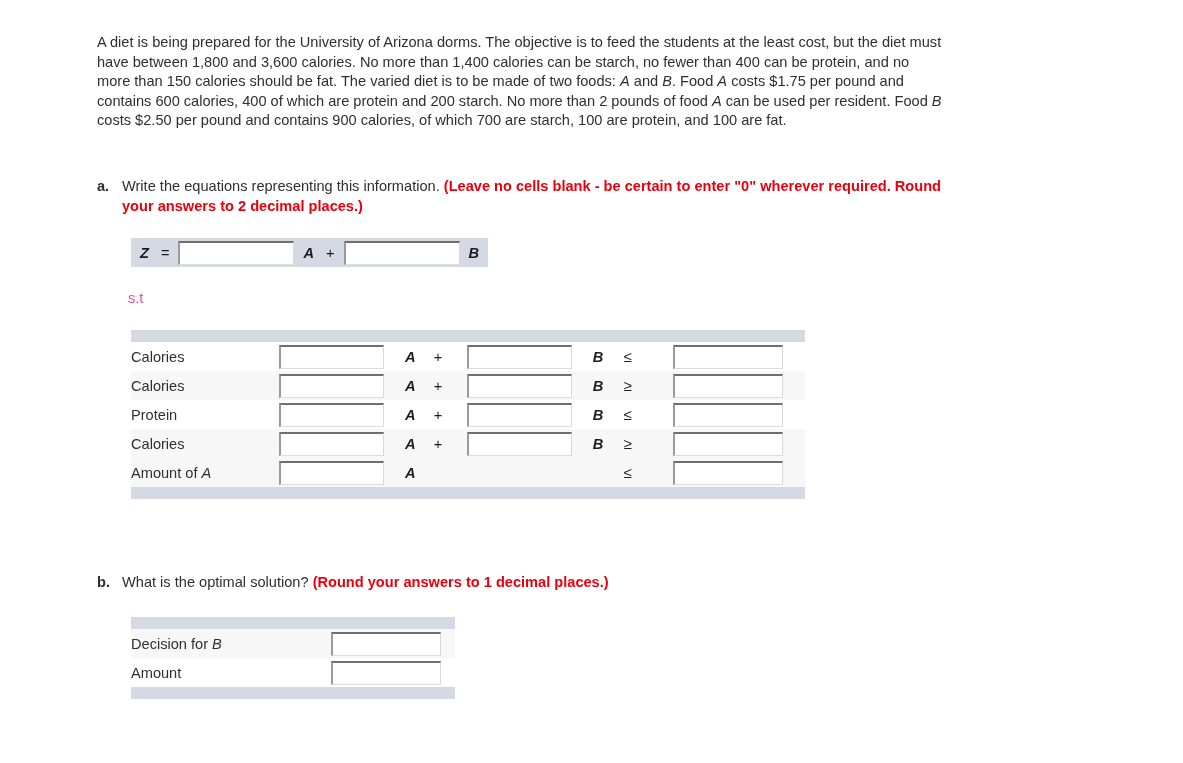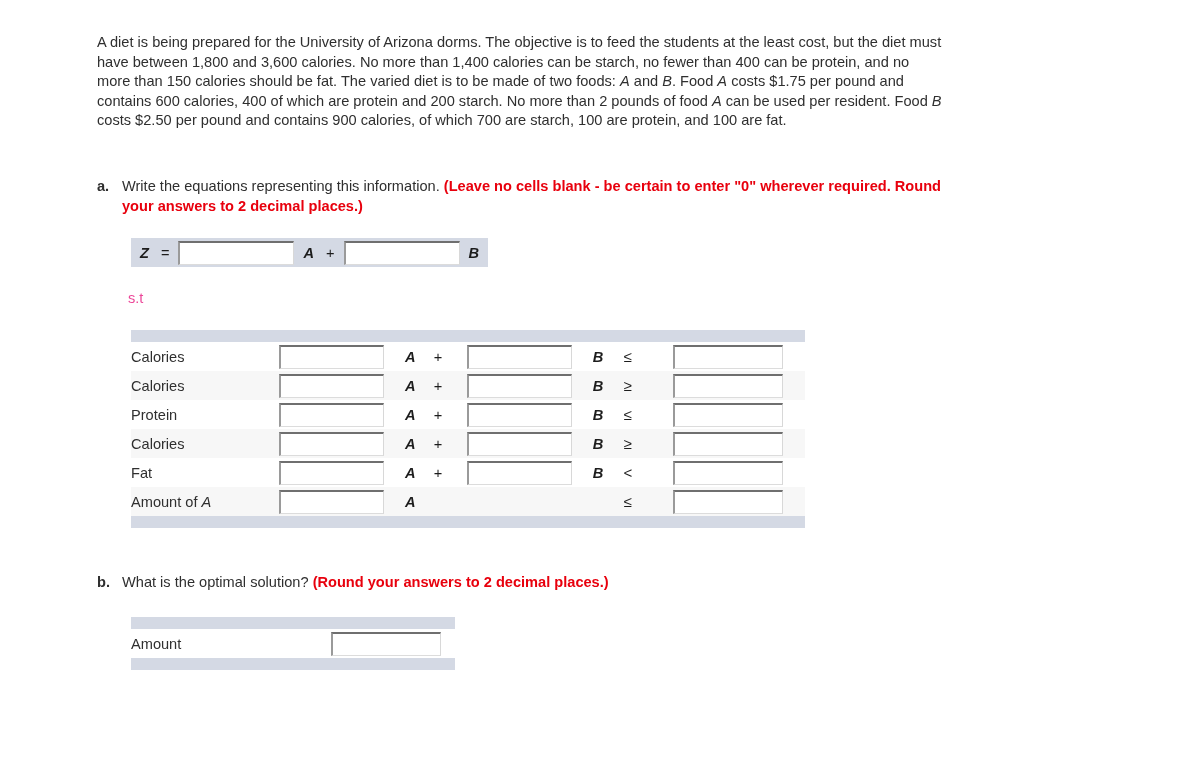--- a/index.html
+++ b/index.html
@@ -293,61 +293,56 @@
         </tr>
         <tr class="data even">
           <td class="cell-label">Calories</td>
           <td class="cell-input"><input type="text" class="ui-input w-tbl" style=""></td>
           <td class="cell-sym"><span class="var">A</span><span class="plus">+</span></td>
           <td class="cell-input"><input type="text" class="ui-input w-tbl" style=""></td>
           <td class="cell-sym"><span class="var">B</span></td>
           <td class="cell-rel">≥</td>
           <td class="cell-rhs"><input type="text" class="ui-input w-b" style=""></td>
         </tr>
-        <tr class="data odd">
-          <td class="cell-label">Fat</td>
-          <td class="cell-input"><input type="text" class="ui-input w-tbl" style=""></td>
-          <td class="cell-sym"><span class="var">A</span><span class="plus">+</span></td>
-          <td class="cell-input"><input type="text" class="ui-input w-tbl" style=""></td>
-          <td class="cell-sym"><span class="var">B</span></td>
-          <td class="cell-rel">&lt;</td>
-          <td class="cell-rhs"><input type="text" class="ui-input w-b" style=""></td>
-        </tr>
         <tr class="data even">
           <td class="cell-label">Amount of <i>A</i></td>
           <td class="cell-input"><input type="text" class="ui-input w-tbl" style=""></td>
           <td class="cell-sym"><span class="var">A</span></td>
           <td class="cell-input"></td>
           <td class="cell-sym"></td>
           <td class="cell-rel">≤</td>
           <td class="cell-rhs"><input type="text" class="ui-input w-b" style=""></td>
         </tr>
         <tr class="bar-row">
         <td colspan="7"></td>
       </tr>
     </tbody>
   </table>
 
   <div class="part" id="part-b">
     <span class="part-label">b.</span>
     <span class="part-body">
       <span>What is the optimal solution?</span>
-      <span class="hint">(Round your answers to 2 decimal places.)</span>
+      <span class="hint">(Round your answers to 1 decimal places.)</span>
     </span>
   </div>
 
   <table class="tbl" id="tbl-b">
     <colgroup>
         <col class="c-label">
         <col class="c-in1">
       </colgroup>
     <tbody>
       <tr class="bar-row">
         <td colspan="2"></td>
       </tr>
+        <tr class="data even">
+          <td class="cell-label">Decision for <i>B</i></td>
+          <td class="cell-input"><input type="text" class="ui-input w-b" style=""></td>
+        </tr>
         <tr class="data odd">
           <td class="cell-label">Amount</td>
           <td class="cell-input"><input type="text" class="ui-input w-b" style=""></td>
         </tr>
         <tr class="bar-row">
         <td colspan="2"></td>
       </tr>
     </tbody>
   </table>
 

